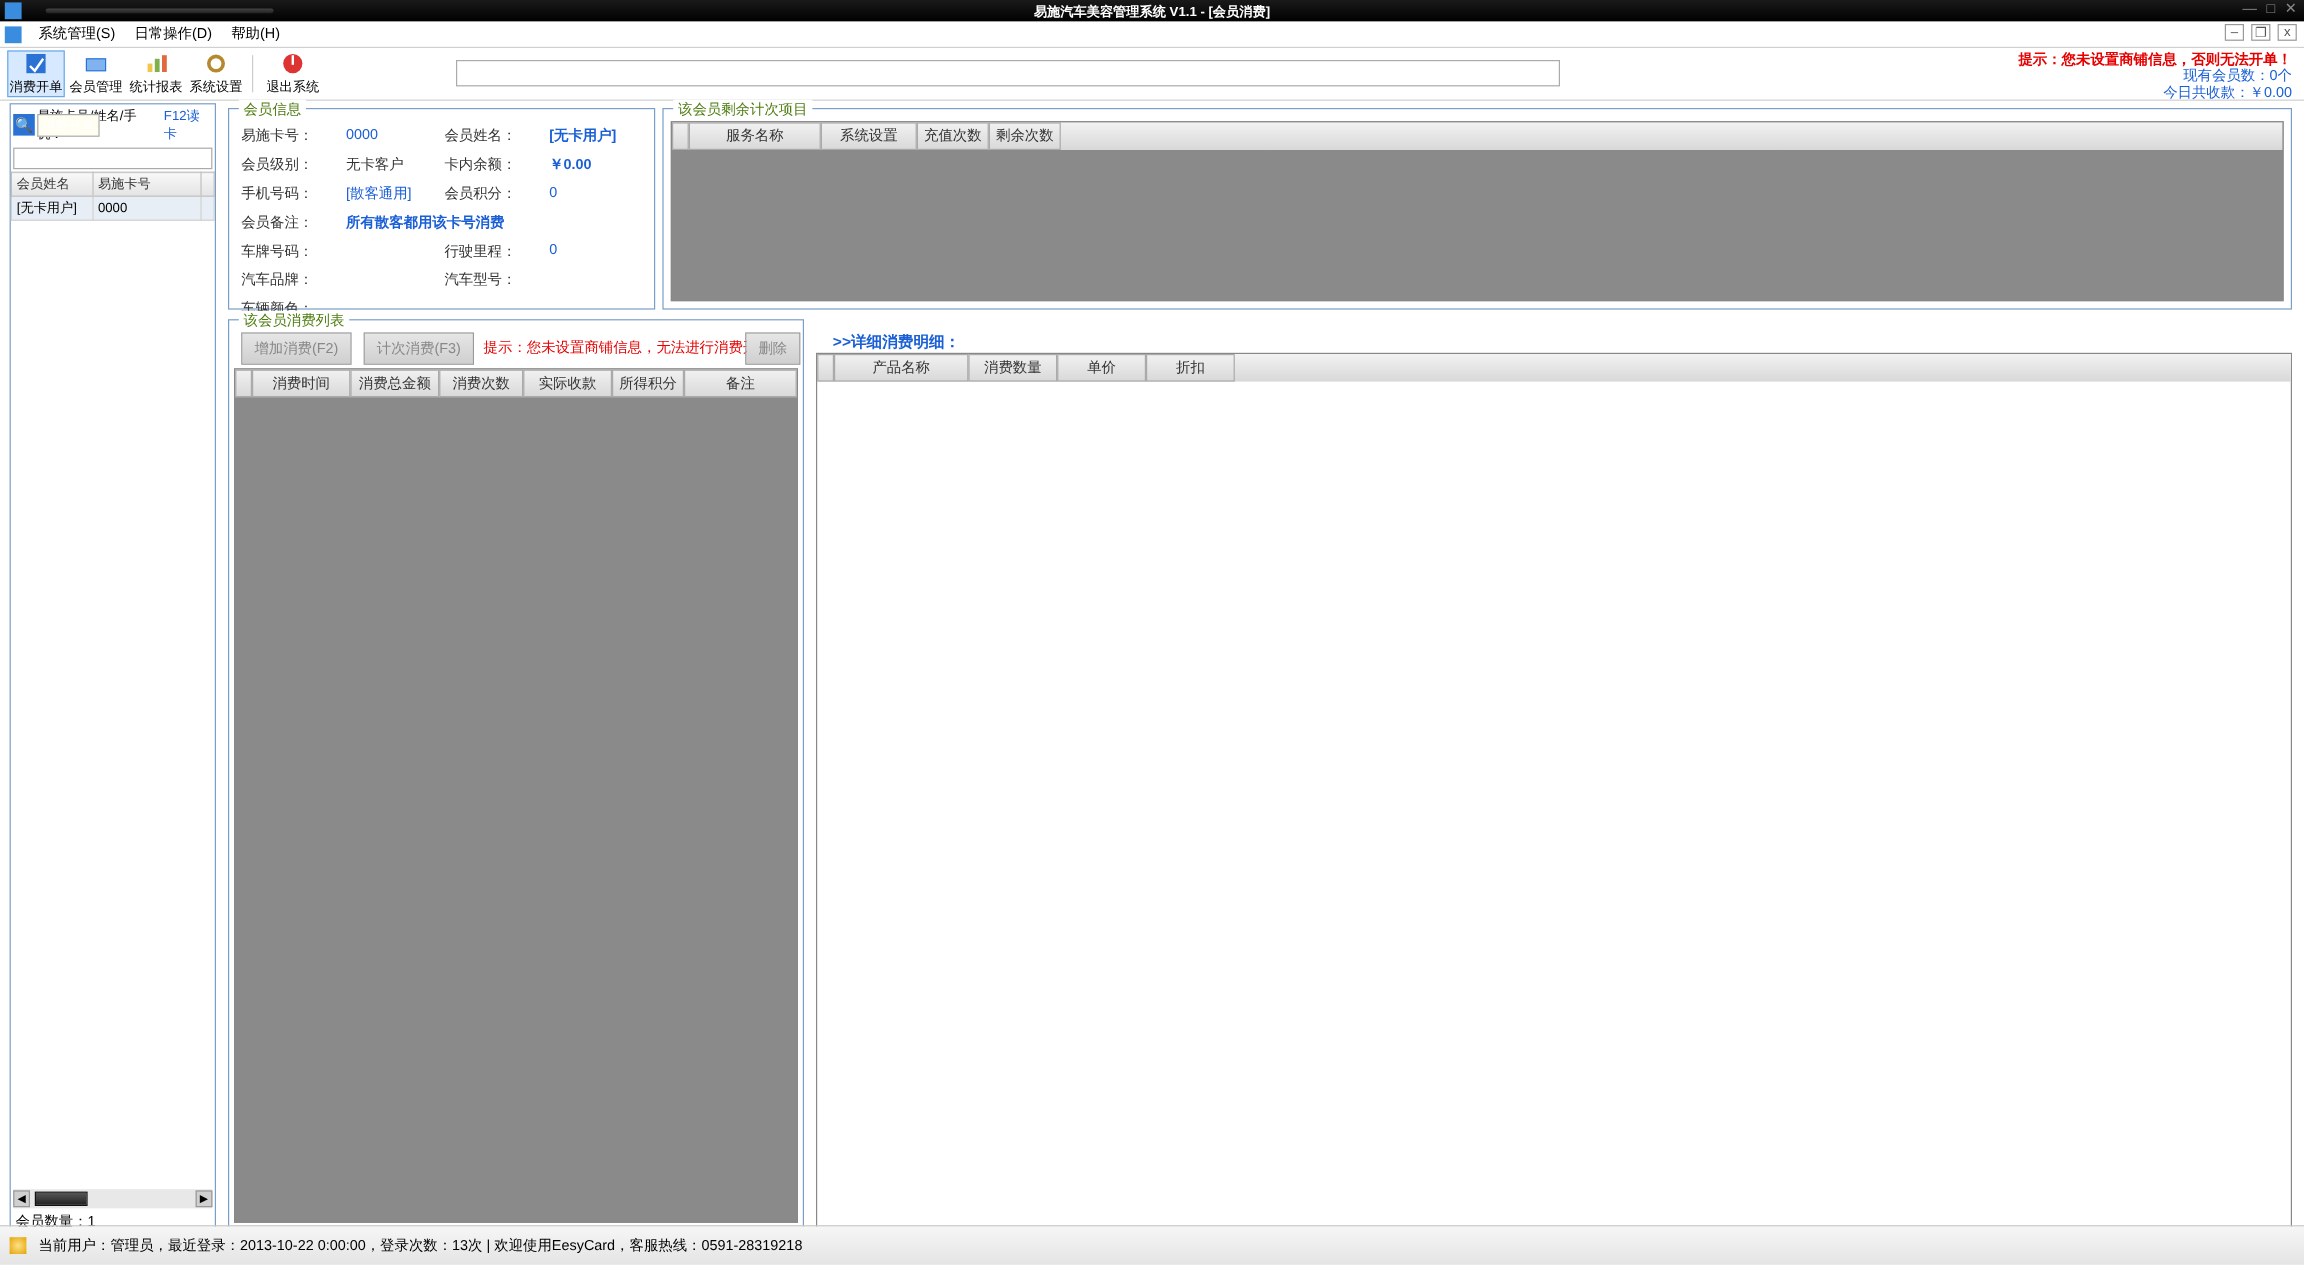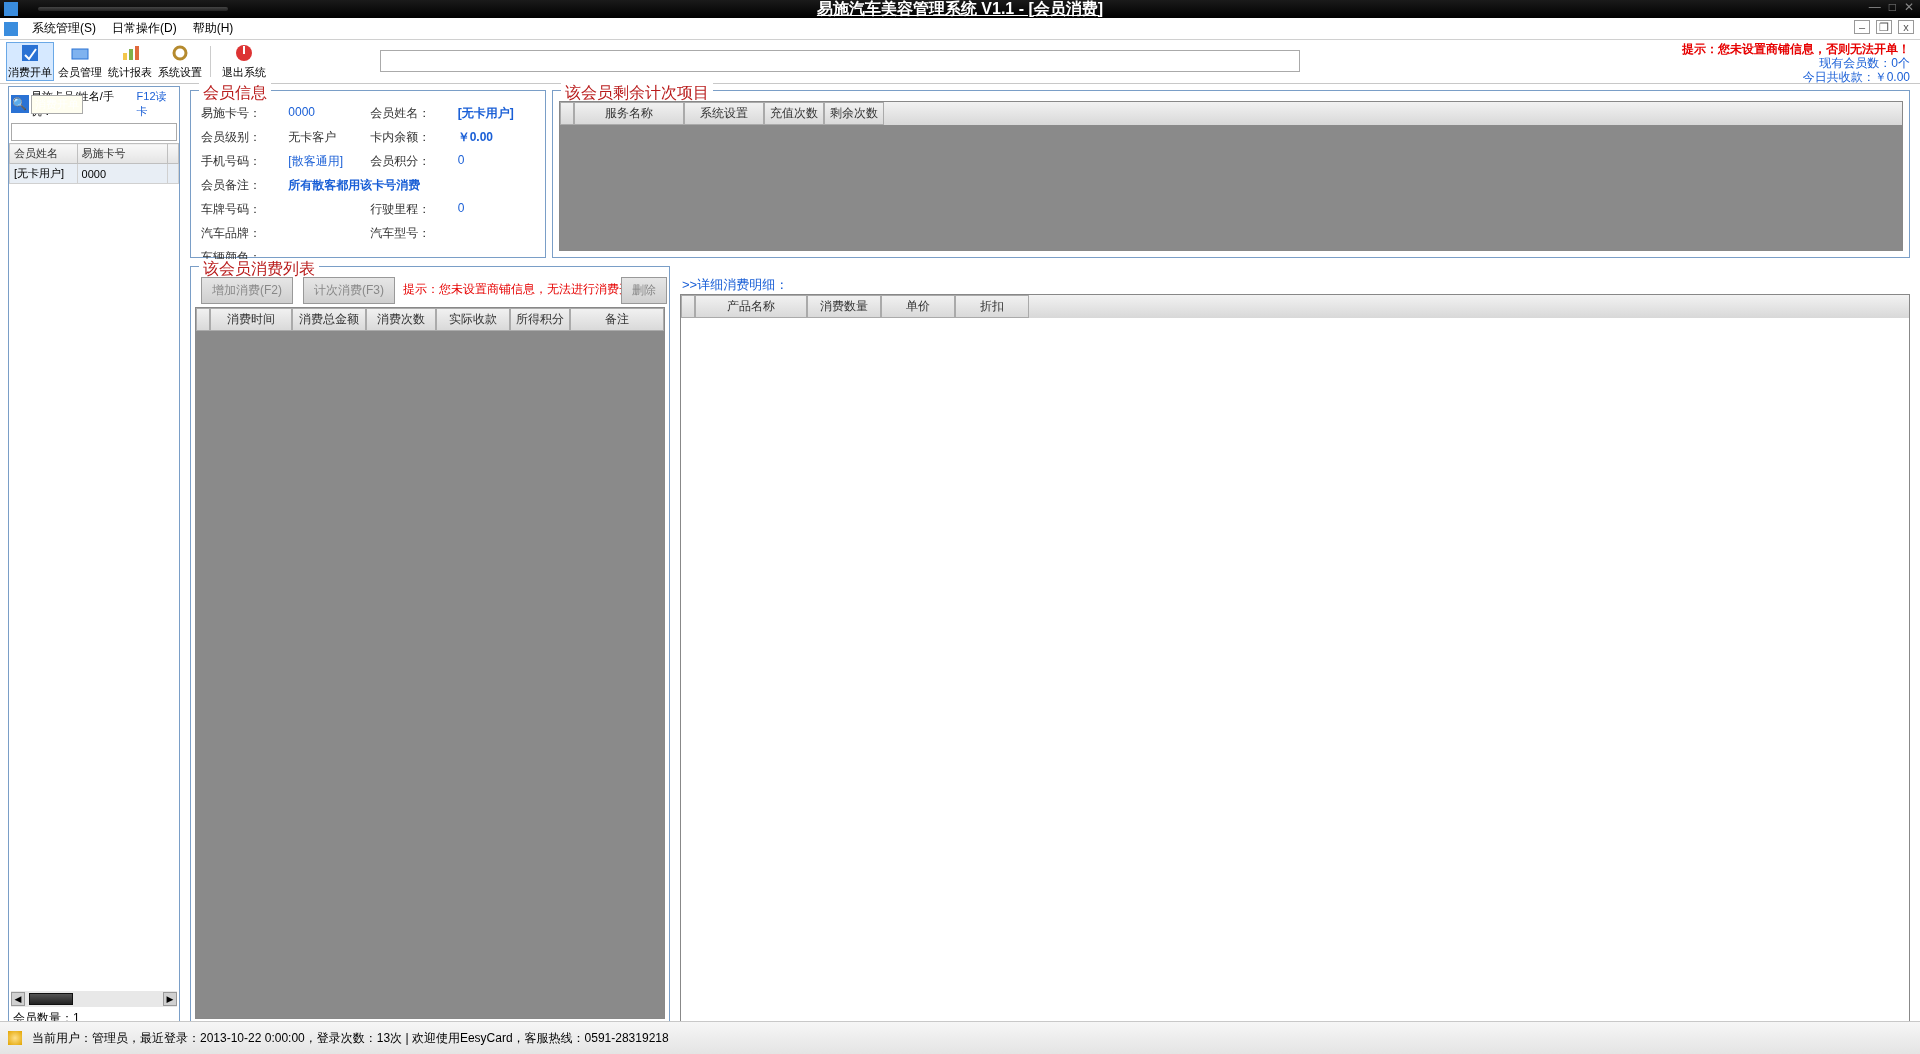--- a/index.html
+++ b/index.html
@@ -1,20 +1,20 @@
 <!DOCTYPE html>
 <html><head>
 <meta charset="utf-8">
 <style>
 * { box-sizing: border-box; margin: 0; padding: 0; }
 body { font-family: "Microsoft YaHei", SimSun, Arial, sans-serif; font-size: 12px; background: #fff; width: 1920px; height: 1054px; overflow: hidden; position: relative; }
 .titlebar { height: 18px; background: linear-gradient(#1a1a1a,#000); color: #fff; display: flex; align-items: center; position: relative; }
 .titlebar .sysicon { width: 14px; height: 14px; background: #3a8dde; margin: 0 4px; }
 .titlebar .tail { position:absolute; left:38px; top:7px; width:190px; height:4px; background: linear-gradient(#444,#222); border-radius:2px;}
-.titlebar .title { position: absolute; left: 50%; transform: translateX(-50%); font-weight: bold; font-size: 16px; text-decoration: underline; }
+.titlebar .title { position: absolute; left: 50%; transform: translateX(-50%); font-weight: bold; font-size: 11px; }
 .titlebar .winbtns { position: absolute; right: 6px; top: 0; display: flex; gap: 8px; color:#888;}
 .menubar { height: 22px; background: #fff; border-bottom: 1px solid #d0d0d0; display: flex; align-items: center; padding-left: 4px; position:relative;}
 .menubar .mdiicon { width: 14px; height: 14px; background: #3a8dde; margin-right: 6px; }
 .menubar .mitem { padding: 0 8px; height: 100%; display:flex; align-items:center; cursor: default; }
 .menubar .mdi-controls { position:absolute; right:6px; top:2px; display:flex; gap:6px; font-size:11px; color:#555;}
 .menubar .mdi-controls span{border:1px solid #999; width:16px; height:14px; display:flex; align-items:center; justify-content:center;}
 .toolbar { height: 44px; background: #fff; border-bottom: 1px solid #c8c8c8; display: flex; align-items: stretch; padding: 2px 6px; position:relative;}
 .tbtn { width: 48px; display:flex; flex-direction:column; align-items:center; justify-content:center; font-size:11px; border:1px solid transparent; margin-right:2px; cursor:default;}
 .tbtn.sel { background:#d6e9ff; border-color:#6aa8e6;}
 .tbtn .ticon { width:20px; height:20px; margin-bottom:2px; display:flex; align-items:center; justify-content:center;}
@@ -33,39 +33,39 @@
 .search-input { margin:2px; height:18px; border:1px solid #aaa; }
 .mgrid { width:100%; border-collapse:collapse; font-size:11px;}
 .mgrid th { background:linear-gradient(#f8f8f8,#e4e4e4); border:1px solid #bfbfbf; padding:2px 4px; text-align:left; font-weight:normal; color:#333;}
 .mgrid td { border:1px solid #d0d0d0; padding:2px 4px; background:#f0f0f0;}
 .selrow td { background:#e8eef5;}
 .hscroll { position:absolute; left:2px; right:2px; bottom:22px; height:16px; background:#e8e8e8; display:flex; align-items:center;}
 .hscroll .arrow{width:14px; height:14px; background:#d0d0d0; border:1px solid #999; display:flex; align-items:center; justify-content:center; font-size:9px;}
 .hscroll .thumb{width:44px; height:12px; background:linear-gradient(#555,#222); margin-left:4px; border:1px solid #111;}
 .count-row{position:absolute; left:4px; bottom:2px; font-size:12px;}
 .groupbox { position:absolute; border:1px solid #7a9ec7; }
-.groupbox .gtitle{ position:absolute; left:8px; top:-8px; background:#fff; padding:0 4px; color:#b91c1c; font-size:16px;font-family:Liberation Serif, serif;}
+.groupbox .gtitle{ position:absolute; left:8px; top:-8px; background:#fff; padding:0 4px; color:#4d7c0f; font-size:12px;font-family:Liberation Serif, serif;}
 #gb-info{ left:190px; top:6px; width:356px; height:168px;}
 #gb-info .body{ padding:14px 10px 6px 10px; display:grid; grid-template-columns:auto auto auto auto; row-gap:7px; column-gap:6px; font-size:12px;}
 #gb-info .lab{color:#333;}
 #gb-info .val{color:#1a5fd6; font-weight:bold;}
 #gb-info .val-plain{color:#1a5fd6;}
 #gb-info .full{grid-column:1 / span 4;}
 #gb-remain{ left:552px; top:6px; right:10px; height:168px;}
 #gb-remain .tbl{position:absolute; left:6px; right:6px; top:10px; bottom:6px; border:1px solid #888; background:#8a8a8a;}
 .dhdr{display:flex; background:linear-gradient(#f2f2f2,#d8d8d8);}
 .dhdr .dh{border:1px solid #aaa; padding:2px 4px; font-size:12px; color:#333; text-align:center;}
 #gb-list{ left:190px; top:182px; width:480px; bottom:6px;}
 #gb-list .btns{position:absolute; left:10px; top:10px; display:flex; gap:10px; align-items:flex-end;}
 .btn3d{ padding:4px 10px; background:linear-gradient(#e6e6e6,#cfcfcf); border:1px solid #999; color:#888; font-size:12px;}
 .btn-del{ position:absolute; left:430px; top:10px;}
 #gb-list .warn{position:absolute; left:212px; top:14px; color:#e60000; font-size:12px;}
 #gb-list .tbl{position:absolute; left:4px; right:4px; top:40px; bottom:6px; border:1px solid #888; background:#8a8a8a;}
 .detail-area{position:absolute; left:680px; top:182px; right:10px; bottom:6px;}
-.detail-title{color:#1a5fd6; font-size:13px; font-weight:normal; padding:10px 0 6px 2px;}
+.detail-title{color:#1a5fd6; font-size:13px; font-weight:bold; padding:10px 0 6px 2px;margin-left:12px;}
 .detail-tbl{position:absolute; left:0; top:28px; right:0; bottom:0; border:1px solid #888; background:#fff;}
 .statusbar{position:absolute; left:0; right:0; bottom:0; height:33px; background:linear-gradient(#f6f6f6,#e4e4e4); border-top:1px solid #c8c8c8; display:flex; align-items:center; font-size:12px; padding:0 8px; gap:10px;}
 .statusbar .usericon{width:14px; height:14px; background:radial-gradient(circle,#ffe08a,#e2a400);}
 </style>
 </head>
 <body>
 
 <div class="titlebar">
   <div class="sysicon"></div>
   <div class="tail"></div>

